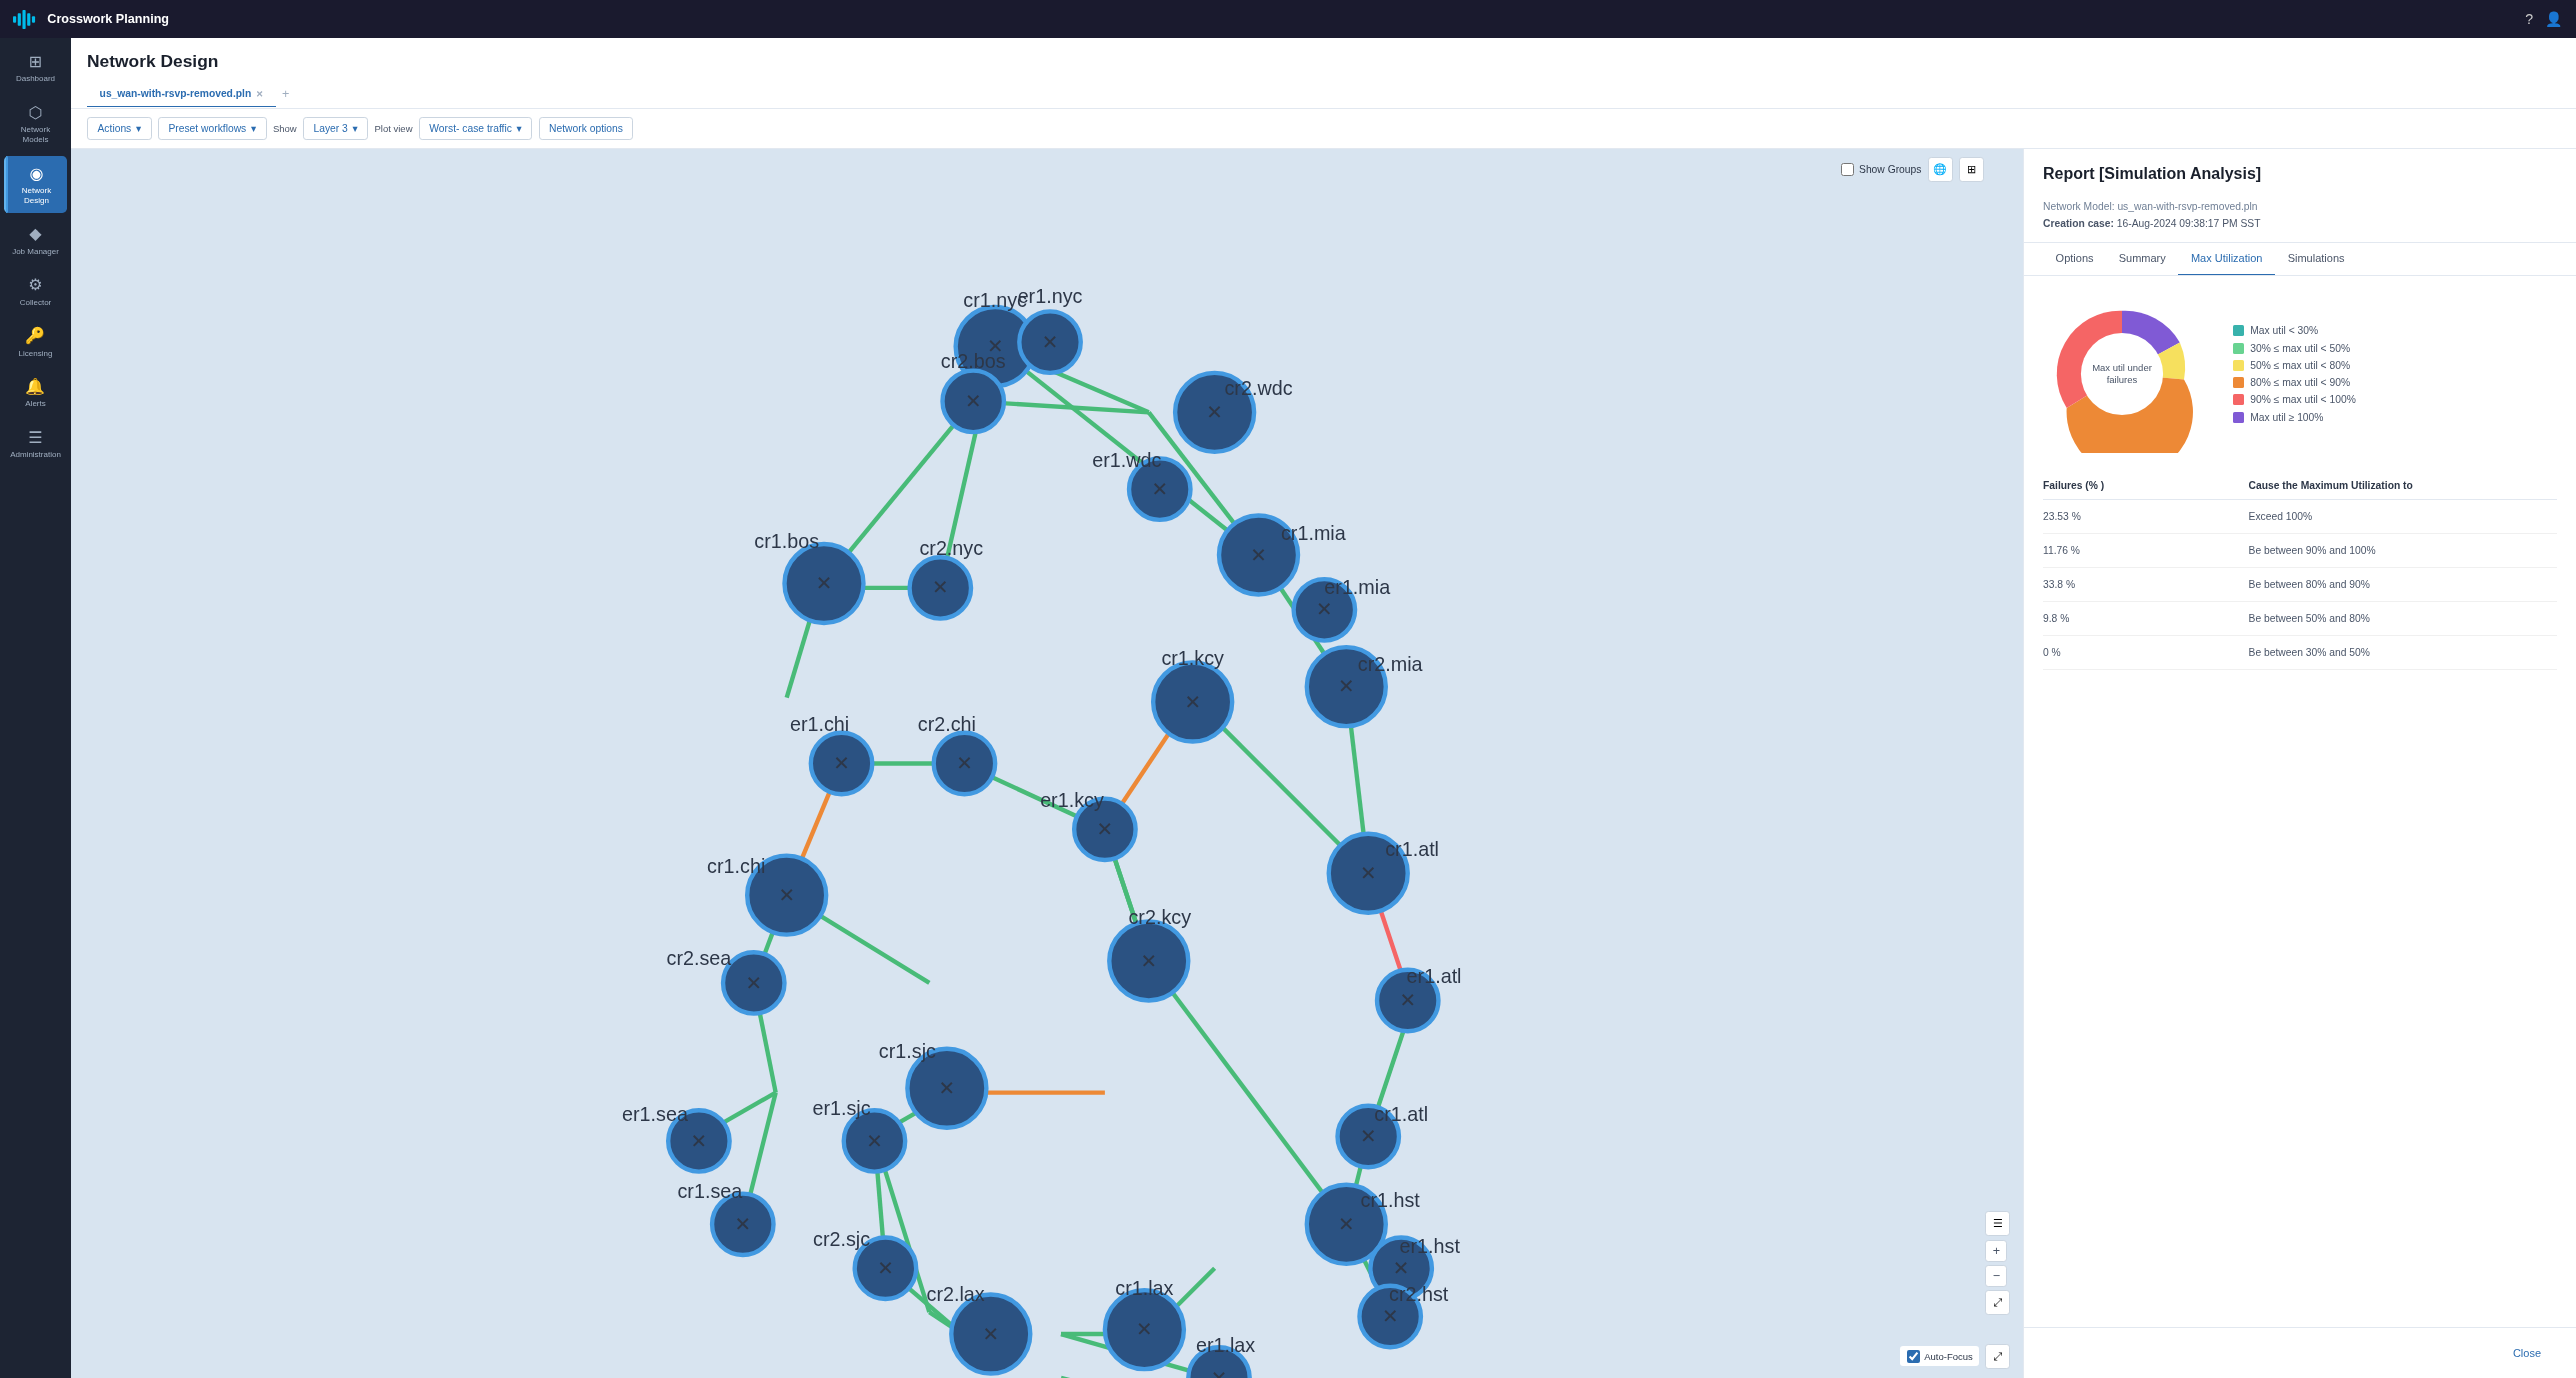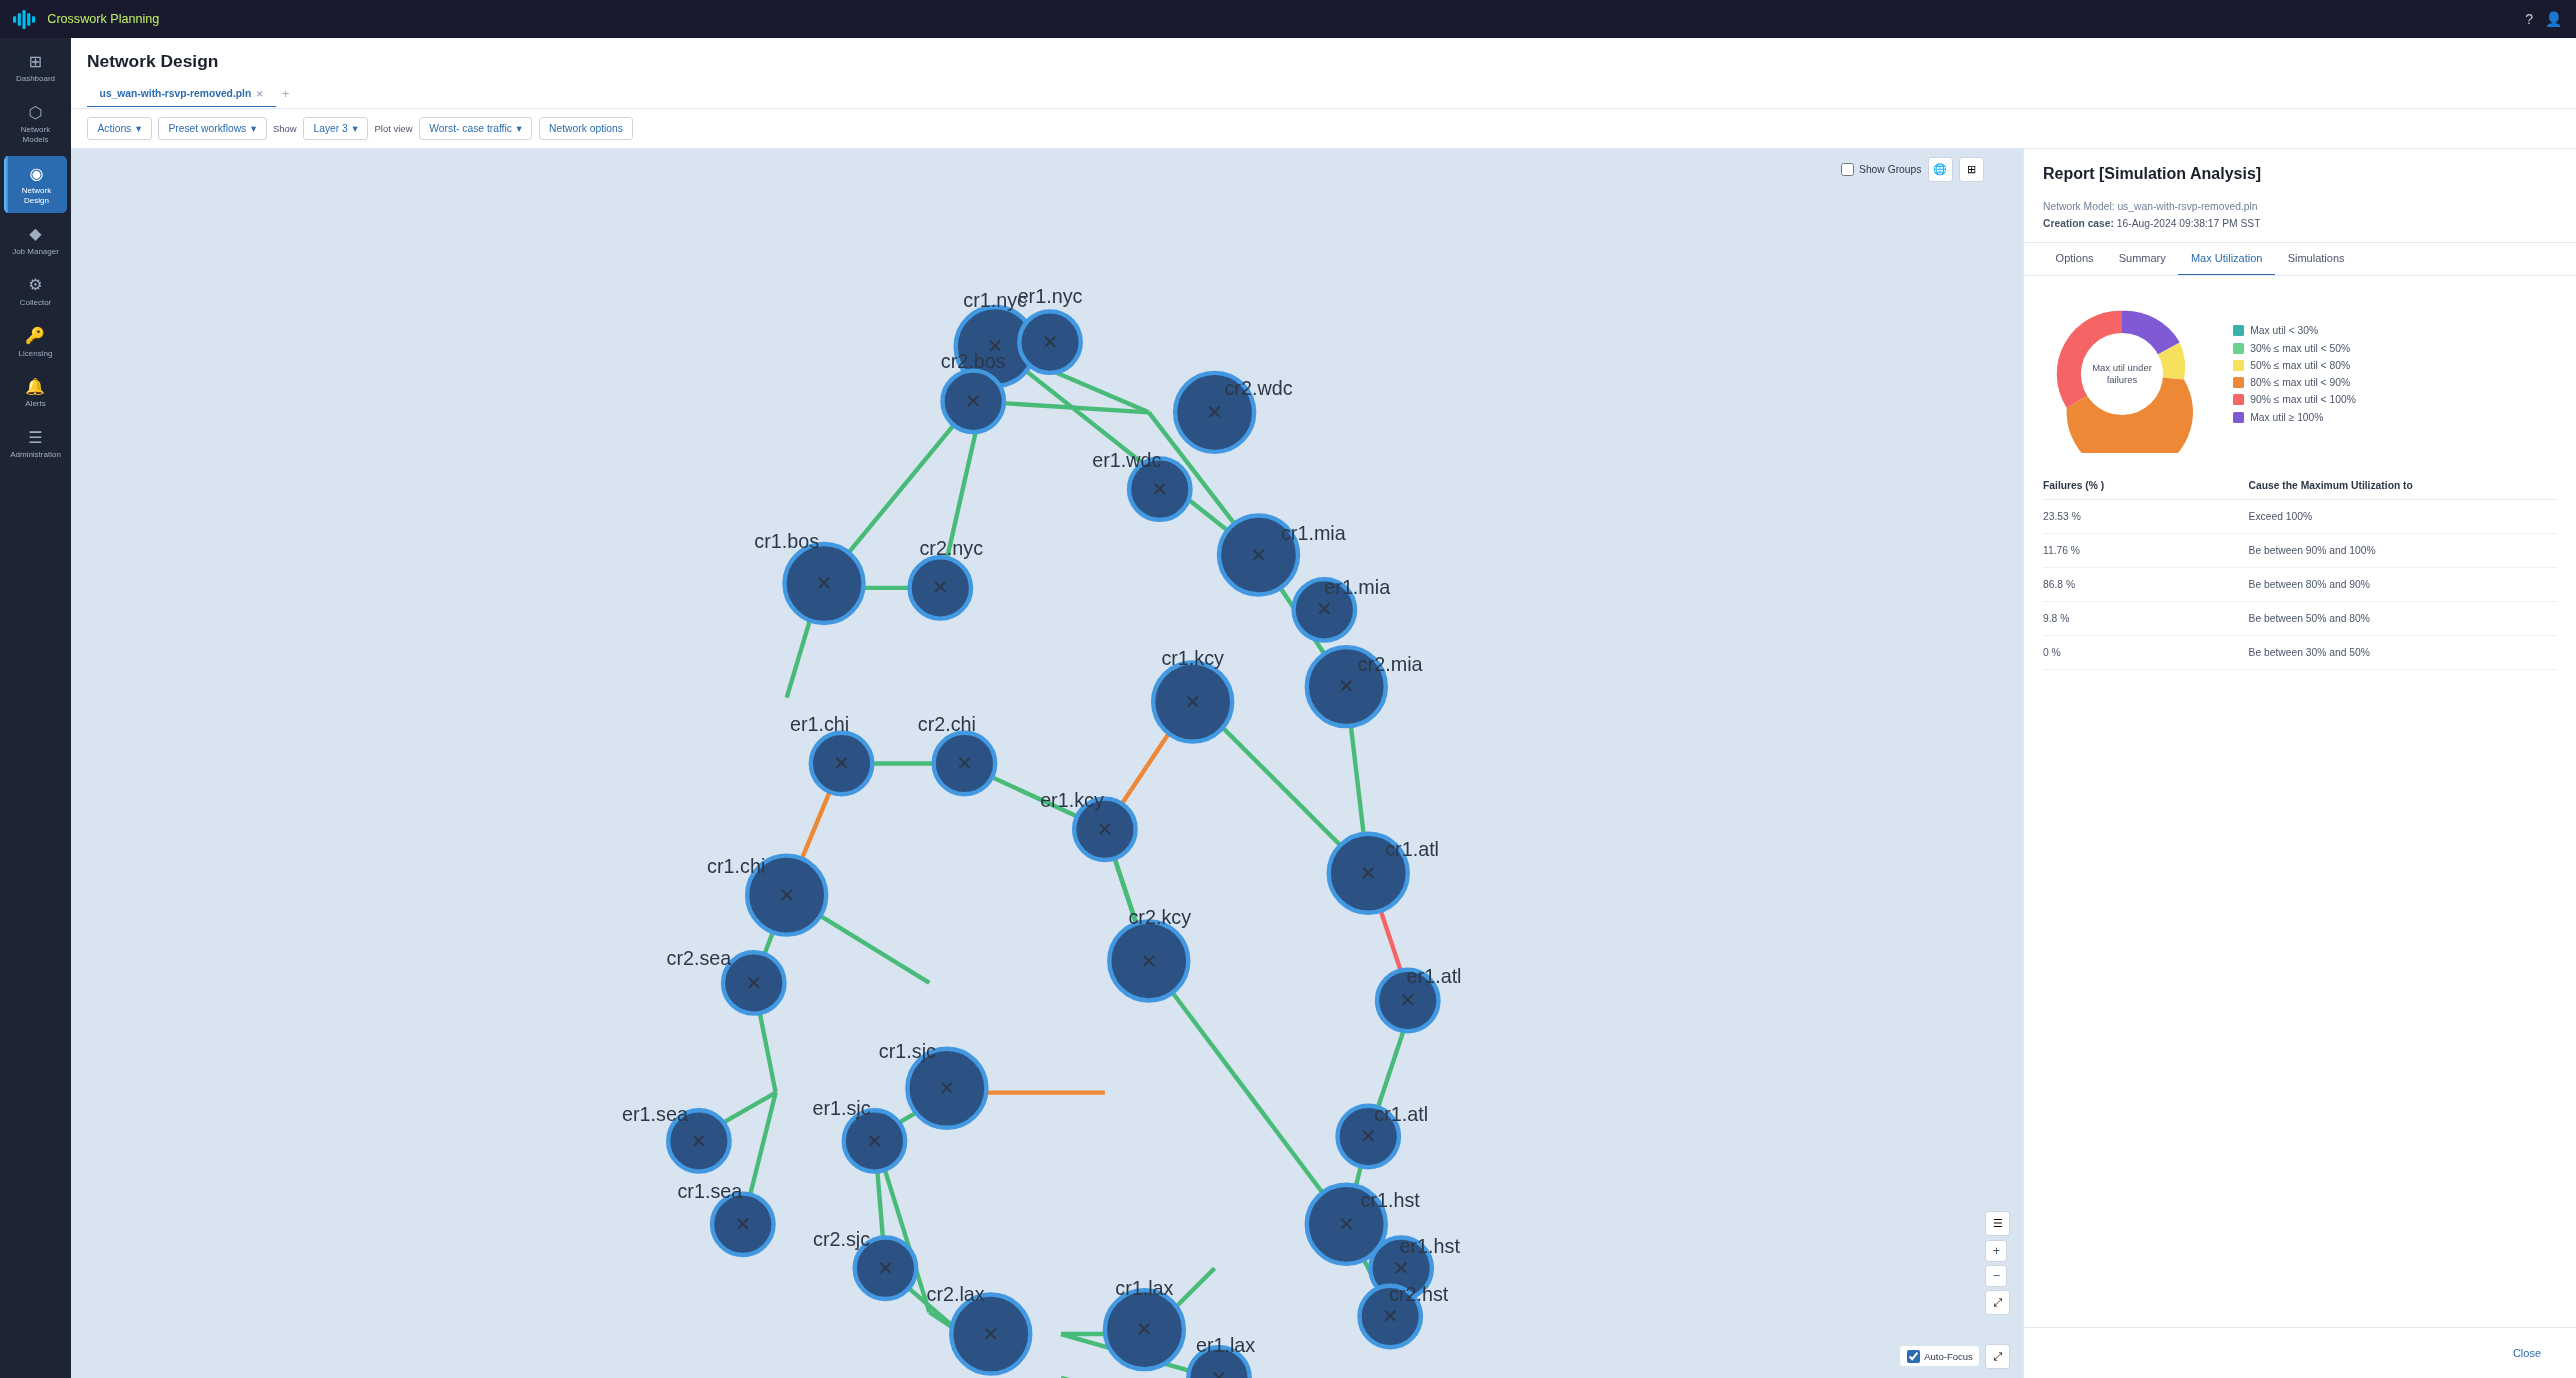--- a/index.html
+++ b/index.html
@@ -10,21 +10,21 @@
       background: #1a1a2e;
       height: 38px;
       display: flex;
       align-items: center;
       padding: 0 12.6px;
       color: white;
       gap: 8px;
     }
     .topbar-logo { display: flex; align-items: center; gap: 6.3px; }
     .cisco-logo { width: 28.4px; height: 19px; }
-    .topbar-title { font-size: 12.6px; font-weight: 400; color: #bef264; }
+    .topbar-title { font-size: 12.6px; font-weight: 700; color: #ffffff; }
     .topbar-right { margin-left: auto; display: flex; gap: 12.6px; align-items: center; }
     .topbar-icon { color: #ccc; cursor: pointer; font-size: 14.2px; }
 
     
     .main-layout { display: flex; height: calc(100vh - 38px); }
 
     
     .sidebar {
       width: 71px;
       background: #1d2433;
@@ -692,21 +692,21 @@
           </div>
           <div class="table-row-item">
             <div class="table-cell">23.53 %</div>
             <div class="table-cell">Exceed 100%</div>
           </div>
           <div class="table-row-item">
             <div class="table-cell">11.76 %</div>
             <div class="table-cell">Be between 90% and 100%</div>
           </div>
           <div class="table-row-item">
-            <div class="table-cell">86.8 %</div>
+            <div class="table-cell">33.8 %</div>
             <div class="table-cell">Be between 80% and 90%</div>
           </div>
           <div class="table-row-item">
             <div class="table-cell">9.8 %</div>
             <div class="table-cell">Be between 50% and 80%</div>
           </div>
           <div class="table-row-item">
             <div class="table-cell">0 %</div>
             <div class="table-cell">Be between 30% and 50%</div>
           </div>

